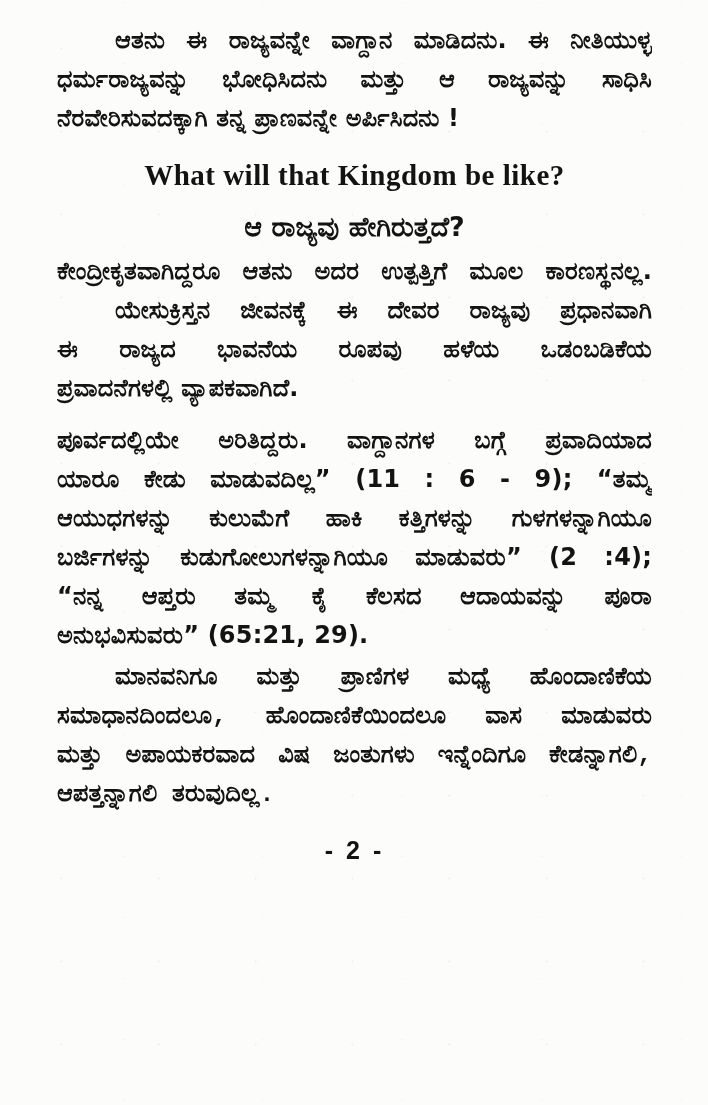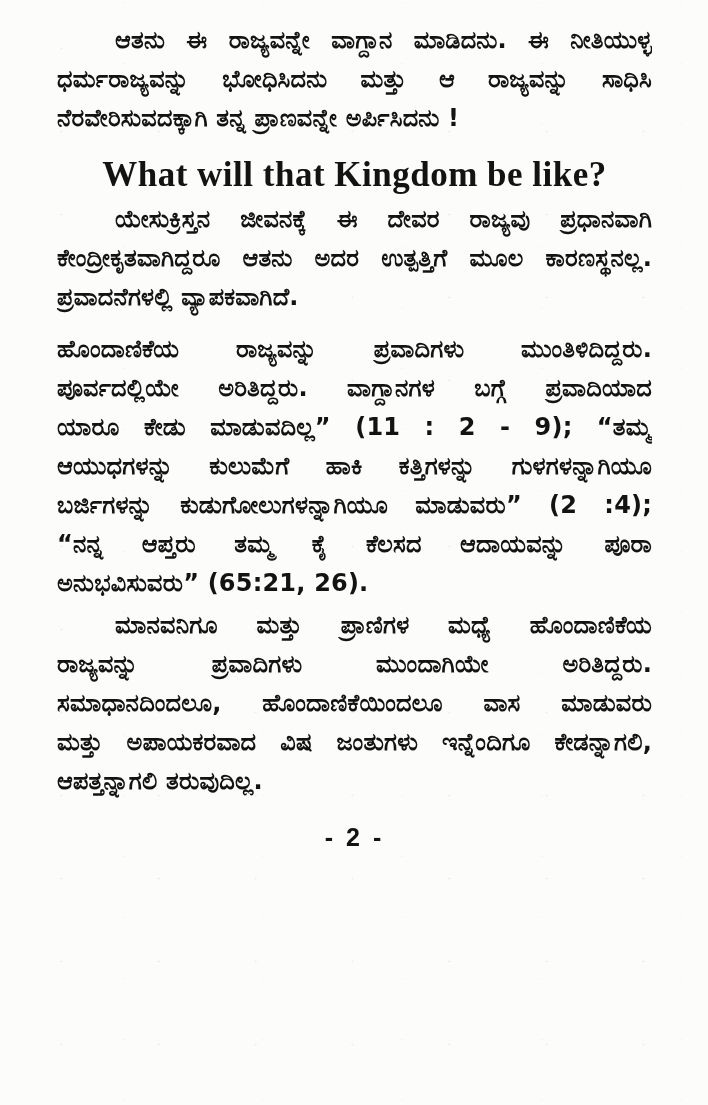--- a/index.html
+++ b/index.html
@@ -39,36 +39,36 @@
   }
   .line.first { padding-left: 58px; }
   .line.last  { text-align: right; text-align-last: left; }
   .heading-en {
     margin: 17px 0 0 0;
     height: 40px;
     line-height: 40px;
     text-align: center;
     font-family: "Liberation Serif", "DejaVu Serif", serif;
     font-weight: 700;
-    font-size: 35px;
+    font-size: 29px;
     letter-spacing: 0.5px;
     overflow: hidden;
   }
   .heading-kn {
     margin: 12px 0 0 0;
     height: 40px;
     line-height: 40px;
     text-align: center;
     font-weight: bold;
     font-size: 27px;
     overflow: hidden;
   }
   #para2 { margin-top: 5px; }
   #para3 { margin-top: 13px; }
-  #para4 { margin-top: 3px; }
+  #para4 { margin-top: 3px; font-family: Liberation Mono, monospace; }
   .page-footer {
     margin-top: 16px;
     height: 40px;
     line-height: 40px;
     text-align: center;
     font-weight: bold;
     font-size: 25px;
     letter-spacing: 3px;
     font-family: "Liberation Sans", "DejaVu Sans", sans-serif;
   }
@@ -79,40 +79,40 @@
 <div class="page">
 
   <div class="para" id="para1">
       <div class="line first">ಆತನು ಈ ರಾಜ್ಯವನ್ನೇ ವಾಗ್ದಾನ ಮಾಡಿದನು. ಈ ನೀತಿಯುಳ್ಳ</div>
       <div class="line">ಧರ್ಮರಾಜ್ಯವನ್ನು ಭೋಧಿಸಿದನು ಮತ್ತು ಆ ರಾಜ್ಯವನ್ನು ಸಾಧಿಸಿ</div>
       <div class="line last">ನೆರವೇರಿಸುವದಕ್ಕಾಗಿ ತನ್ನ ಪ್ರಾಣವನ್ನೇ ಅರ್ಪಿಸಿದನು !</div>
     </div>
 
   <h2 class="heading-en">What will that Kingdom be like?</h2>
 
+  <h3 class="heading-kn">ಆ ರಾಜ್ಯವು ಹೇಗಿರುತ್ತದೆ?</h3>
 
   <div class="para" id="para2">
+      <div class="line">ಕೇಂದ್ರೀಕೃತವಾಗಿದ್ದರೂ ಆತನು ಅದರ ಉತ್ಪತ್ತಿಗೆ ಮೂಲ ಕಾರಣಸ್ಥನಲ್ಲ.</div>
       <div class="line first">ಯೇಸುಕ್ರಿಸ್ತನ ಜೀವನಕ್ಕೆ ಈ ದೇವರ ರಾಜ್ಯವು ಪ್ರಧಾನವಾಗಿ</div>
-      <div class="line">ಕೇಂದ್ರೀಕೃತವಾಗಿದ್ದರೂ ಆತನು ಅದರ ಉತ್ಪತ್ತಿಗೆ ಮೂಲ ಕಾರಣಸ್ಥನಲ್ಲ.</div>
+      <div class="line">ಈ ರಾಜ್ಯದ ಭಾವನೆಯ ರೂಪವು ಹಳೆಯ ಒಡಂಬಡಿಕೆಯ</div>
       <div class="line last">ಪ್ರವಾದನೆಗಳಲ್ಲಿ ವ್ಯಾಪಕವಾಗಿದೆ.</div>
     </div>
 
   <div class="para" id="para3">
-      <div class="line">ಹೊಂದಾಣಿಕೆಯ ರಾಜ್ಯವನ್ನು ಪ್ರವಾದಿಗಳು ಮುಂತಿಳಿದಿದ್ದರು.</div>
       <div class="line">ಪೂರ್ವದಲ್ಲಿಯೇ ಅರಿತಿದ್ದರು. ವಾಗ್ದಾನಗಳ ಬಗ್ಗೆ ಪ್ರವಾದಿಯಾದ</div>
-      <div class="line">ಯಾರೂ ಕೇಡು ಮಾಡುವದಿಲ್ಲ” (11 : 2 - 9); “ತಮ್ಮ</div>
+      <div class="line">ಯಾರೂ ಕೇಡು ಮಾಡುವದಿಲ್ಲ” (11 : 6 - 9); “ತಮ್ಮ</div>
       <div class="line">ಆಯುಧಗಳನ್ನು ಕುಲುಮೆಗೆ ಹಾಕಿ ಕತ್ತಿಗಳನ್ನು ಗುಳಗಳನ್ನಾಗಿಯೂ</div>
       <div class="line">ಬರ್ಜಿಗಳನ್ನು ಕುಡುಗೋಲುಗಳನ್ನಾಗಿಯೂ ಮಾಡುವರು” (2 :4);</div>
       <div class="line">“ನನ್ನ ಆಪ್ತರು ತಮ್ಮ ಕೈ ಕೆಲಸದ ಆದಾಯವನ್ನು ಪೂರಾ</div>
-      <div class="line last">ಅನುಭವಿಸುವರು” (65:21, 26).</div>
+      <div class="line last">ಅನುಭವಿಸುವರು” (65:21, 29).</div>
     </div>
 
   <div class="para" id="para4">
       <div class="line first">ಮಾನವನಿಗೂ ಮತ್ತು ಪ್ರಾಣಿಗಳ ಮಧ್ಯೆ ಹೊಂದಾಣಿಕೆಯ</div>
-      <div class="line">ರಾಜ್ಯವನ್ನು ಪ್ರವಾದಿಗಳು ಮುಂದಾಗಿಯೇ ಅರಿತಿದ್ದರು.</div>
       <div class="line">ಸಮಾಧಾನದಿಂದಲೂ, ಹೊಂದಾಣಿಕೆಯಿಂದಲೂ ವಾಸ ಮಾಡುವರು</div>
       <div class="line">ಮತ್ತು ಅಪಾಯಕರವಾದ ವಿಷ ಜಂತುಗಳು ಇನ್ನೆಂದಿಗೂ ಕೇಡನ್ನಾಗಲಿ,</div>
       <div class="line last">ಆಪತ್ತನ್ನಾಗಲಿ ತರುವುದಿಲ್ಲ.</div>
     </div>
 
   <div class="page-footer">- 2 -</div>
 
 </div>
 
 </body></html>

